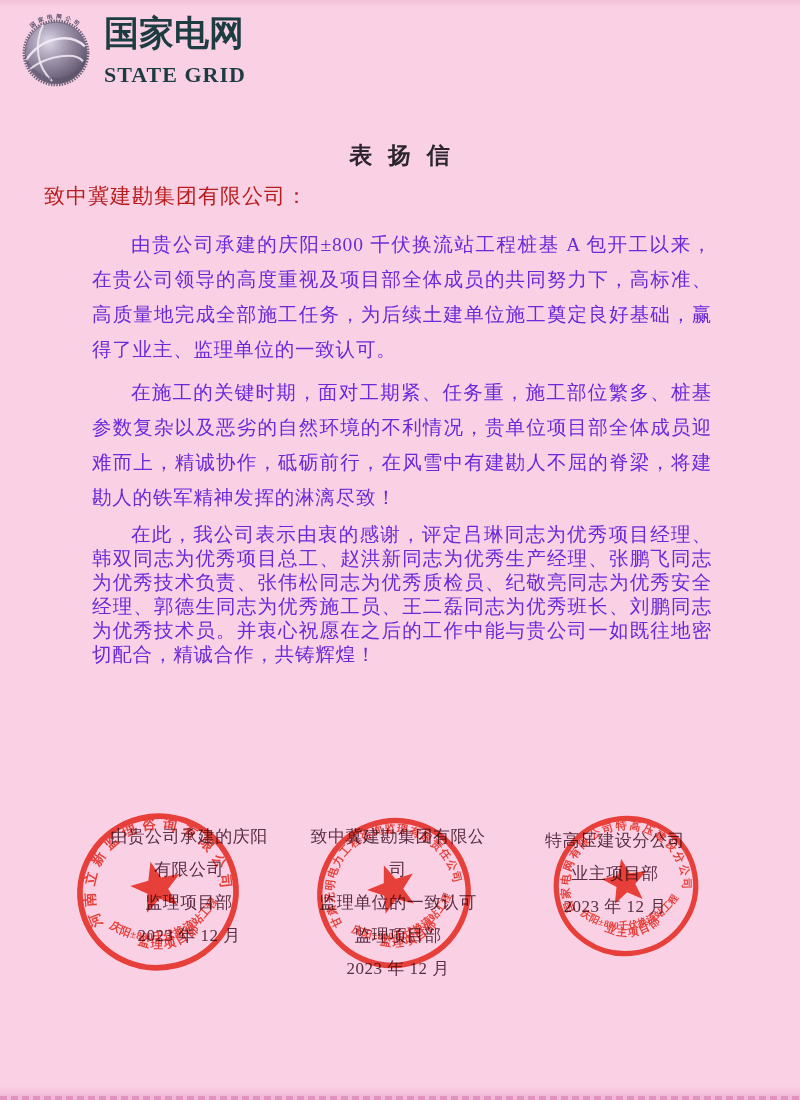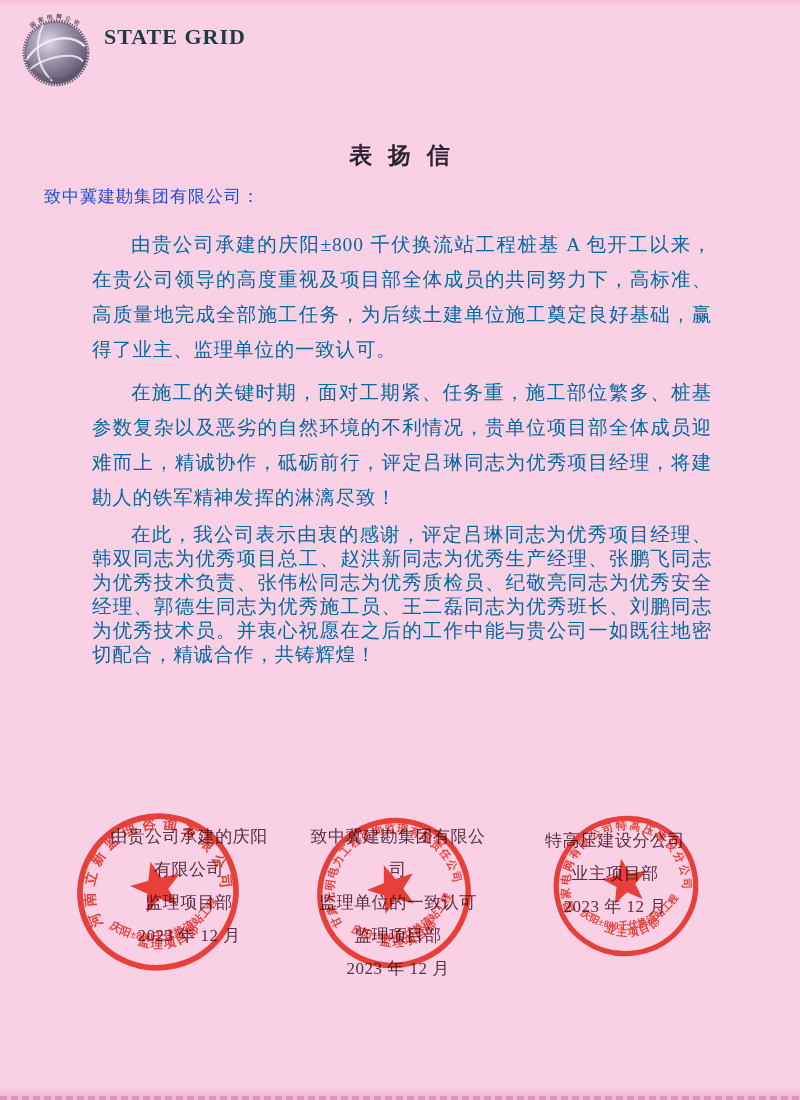--- a/index.html
+++ b/index.html
@@ -10,22 +10,22 @@
   .logo{position:absolute;left:14px;top:10px;display:flex;align-items:flex-start;z-index:1;}
   .emblem{width:84px;height:84px;}
   .logo-text{margin-left:6px;margin-top:4px;color:#1d3c42;}
   .logo-cn{font-family:"DejaVu Sans","Liberation Sans",sans-serif;font-weight:bold;font-size:35px;line-height:38px;letter-spacing:0px;}
   .logo-en{font-family:"Liberation Serif","DejaVu Serif",serif;font-weight:bold;font-size:22px;line-height:22px;letter-spacing:1px;margin-top:12px;}
 
   
   .content{position:absolute;left:0;top:0;width:800px;z-index:2;font-family:Liberation Serif, serif;}
   h1.title{margin:141px 88px 0 92px;text-align:center;font-size:23px;line-height:30px;font-weight:bold;color:#2b2530;letter-spacing:5px;}
   p{margin:0 88px 0 92px;}
-  .salute{margin-top:13px;font-size:17px;line-height:25px;color:#1d4ed8;letter-spacing:1px;margin-left:44px;}
-  .para{font-size:19.5px;line-height:35px;color:#0369a1;letter-spacing:0.8px;text-align:justify;text-indent:2em;}
+  .salute{margin-top:13px;font-size:21px;line-height:25px;color:#b91c1c;letter-spacing:1px;margin-left:44px;}
+  .para{font-size:19.5px;line-height:35px;color:#6d28d9;letter-spacing:0.8px;text-align:justify;text-indent:2em;}
   .p1{margin-top:18px;}
   .p2{margin-top:8px;}
   .p3{margin-top:7px;}
   .p4{margin-top:8px;line-height:24px;}
 
   
   .sig{position:absolute;width:180px;text-align:center;font-size:17px;line-height:33px;color:#5c2e44;z-index:3;letter-spacing:0.5px;}
   #sig1{left:99px;top:820px;}
   #sig2{left:308px;top:820px;}
   #sig3{left:525px;top:824px;}
@@ -68,29 +68,30 @@
       <path d="M 17,63 C 38,48 66,45 74,55" fill="none" stroke="#f2ecf6" stroke-width="2.2" opacity="0.85"></path>
       <path d="M 31,16 C 21,38 25,62 41,76" fill="none" stroke="#f2ecf6" stroke-width="2.2" opacity="0.85"></path>
       <text font-size="6" letter-spacing="3.5" fill="#564d68" text-anchor="middle" font-weight="bold">
         <textPath href="#embTop" startOffset="50%">国家电网公司</textPath>
       </text>
       <text font-size="4.1" letter-spacing="0.4" fill="#564d68" text-anchor="middle" font-weight="bold">
         <textPath href="#embBot" startOffset="50%">STATE GRID CORPORATION OF CHINA</textPath>
       </text>
     </svg>
     <div class="logo-text">
+      <div class="logo-cn">国家电网</div>
       <div class="logo-en">STATE GRID</div>
     </div>
   </div>
 
   <div class="content">
     <h1 class="title">表 扬 信</h1>
     <p class="salute">致中冀建勘集团有限公司：</p>
     <p class="para p1">由贵公司承建的庆阳±800 千伏换流站工程桩基 A 包开工以来，在贵公司领导的高度重视及项目部全体成员的共同努力下，高标准、高质量地完成全部施工任务，为后续土建单位施工奠定良好基础，赢得了业主、监理单位的一致认可。</p>
-    <p class="para p2">在施工的关键时期，面对工期紧、任务重，施工部位繁多、桩基参数复杂以及恶劣的自然环境的不利情况，贵单位项目部全体成员迎难而上，精诚协作，砥砺前行，评定吕琳同志为优秀项目经理，将建勘人的铁军精神发挥的淋漓尽致！</p>
+    <p class="para p2">在施工的关键时期，面对工期紧、任务重，施工部位繁多、桩基参数复杂以及恶劣的自然环境的不利情况，贵单位项目部全体成员迎难而上，精诚协作，砥砺前行，在风雪中有建勘人不屈的脊梁，将建勘人的铁军精神发挥的淋漓尽致！</p>
     <p class="para p4">在此，我公司表示由衷的感谢，评定吕琳同志为优秀项目经理、韩双同志为优秀项目总工、赵洪新同志为优秀生产经理、张鹏飞同志为优秀技术负责、张伟松同志为优秀质检员、纪敬亮同志为优秀安全经理、郭德生同志为优秀施工员、王二磊同志为优秀班长、刘鹏同志为优秀技术员。并衷心祝愿在之后的工作中能与贵公司一如既往地密切配合，精诚合作，共铸辉煌！</p>
   </div>
 
   <div class="sig" id="sig1">
     <div>由贵公司承建的庆阳</div>
     <div>有限公司</div>
     <div>监理项目部</div>
     <div>2023 年 12 月</div>
   </div>
   <div class="sig" id="sig2">

